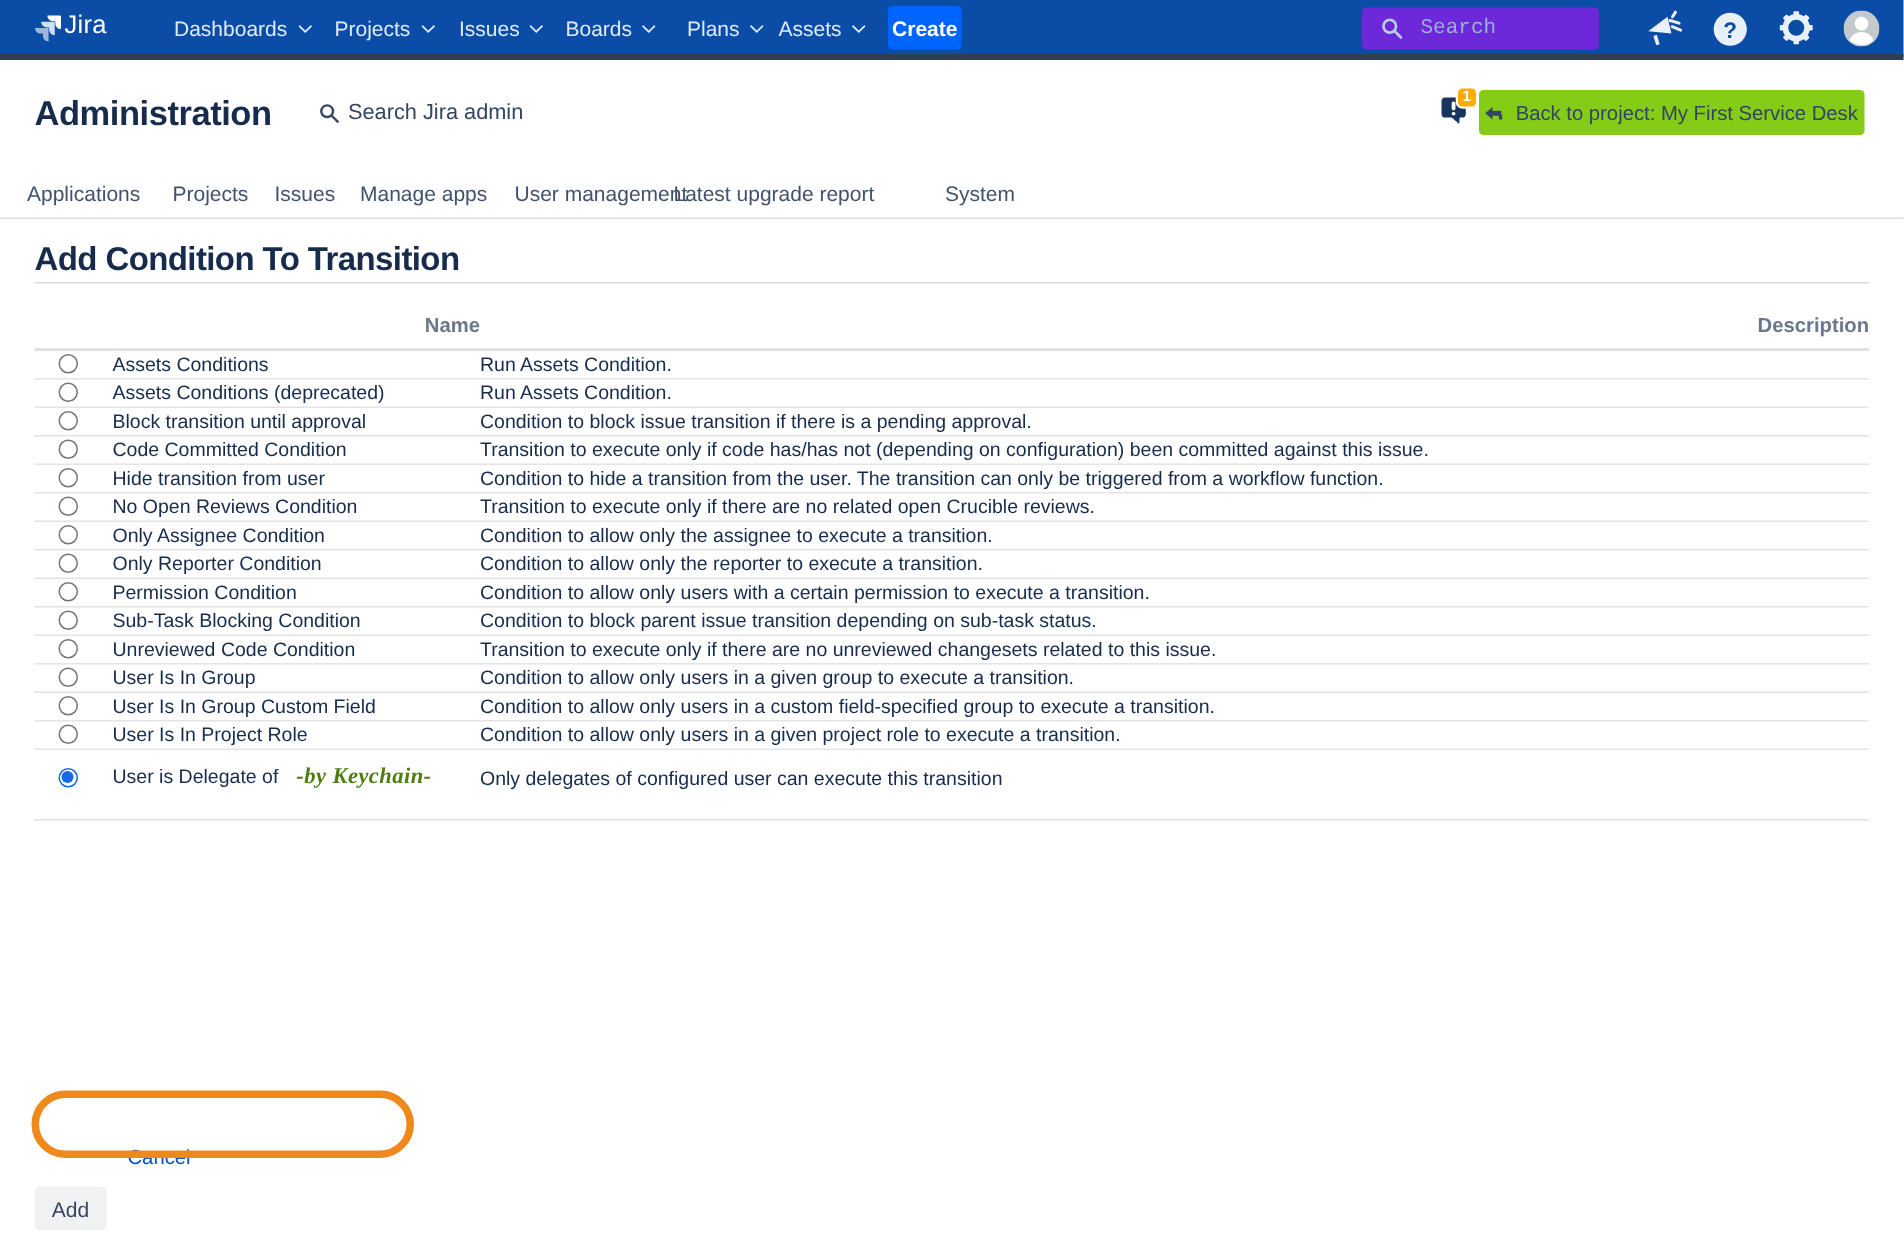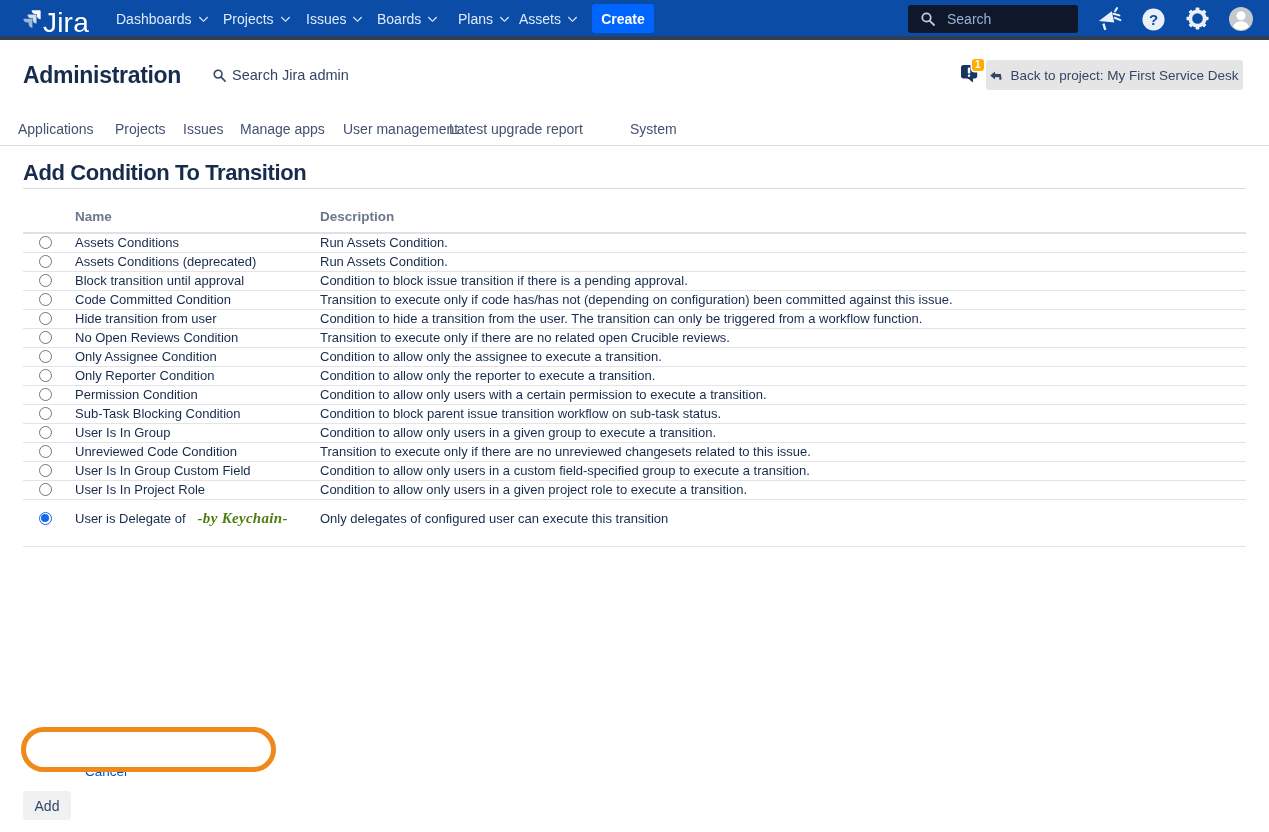--- a/index.html
+++ b/index.html
@@ -4,55 +4,55 @@
 <style>
   * { margin:0; padding:0; box-sizing:border-box; }
   html,body { width:1269px; height:832px; overflow:hidden; background:#fff;
     font-family:"Liberation Sans", sans-serif; }
   
   .nav { position:absolute; left:0; top:0; width:1269px; height:40px;
     background:#0A4CA6; border-bottom:2px solid #313D55; }
   .nav { height:38px; }
   .navline { position:absolute; left:0; top:38px; width:1269px; height:2px; background:#313D55; }
   .logo { position:absolute; left:23px; top:10px; }
-  .logotext { position:absolute; left:43px; top:7px; color:#fff; font-size:28px; font-weight:500; letter-spacing:0.2px; }
+  .logotext { position:absolute; left:43px; top:7px; color:#fff; font-size:17px; font-weight:500; letter-spacing:0.2px; }
   .navitem { position:absolute; top:0; height:38px; display:flex; align-items:center;
     color:#DEEBFF; font-size:14px; white-space:nowrap; }
   .chev { margin-left:7px; }
-  .createbtn { position:absolute; left:592px; top:4px; width:62px; height:29px;
+  .createbtn { position:absolute; left:592px; top:4px; width:49px; height:29px;
     background:#0065FF; border-radius:3px; color:#fff; font-size:14px; font-weight:bold;
     display:flex; align-items:center; justify-content:center; }
-  .navsearch { position:absolute; left:908px; top:5px; width:170px; height:28px;
-    background:#0f172a; border-radius:3px; display:flex; align-items:center;
-    color:#97B2D7; font-size:14px; }
+  .navsearch { position:absolute; left:908px; top:5px; width:158px; height:28px;
+    background:#6d28d9; border-radius:3px; display:flex; align-items:center;
+    color:#97B2D7; font-size:14px;font-family:Liberation Mono, monospace; }
   .navsearch svg { margin:0 12px 0 13px; }
   .navicon { position:absolute; top:6px; }
   
   .admtitle { position:absolute; left:23px; top:62px; font-size:23px; font-weight:600;
     color:#172B4D; letter-spacing:-0.3px; }
   .admsearch { position:absolute; left:213px; top:67px; display:flex; align-items:center;
     color:#344563; font-size:14.5px; }
   .admsearch svg { margin-right:6px; }
   .bubbleicon { position:absolute; left:955px; top:56px; width:32px; height:32px; }
   .badge { position:absolute; left:16.5px; top:2.5px; width:12.5px; height:12.5px; background:#FFAB00;
     border-radius:3px; color:#fff; font-size:10px; font-weight:bold; text-align:center; line-height:12.5px;
     box-shadow:0 0 0 1.5px #fff; }
   .backbtn { position:absolute; left:986px; top:60px; width:257px; height:30px;
-    background:#e5e5e5; border-radius:3px; color:#344563; font-size:13.5px;
+    background:#84cc16; border-radius:3px; color:#344563; font-size:13.5px;
     display:flex; align-items:center; justify-content:center; white-space:nowrap; }
   .backbtn svg { margin-right:8px; }
   
   .tabs { position:absolute; left:0; top:121px; width:1269px; }
   .tab { position:absolute; top:0; color:#42526E; font-size:14px; white-space:nowrap; }
   .tabline { position:absolute; left:0; top:145px; width:1269px; height:1px; background:#DCDEE3; }
   
   .h3 { position:absolute; left:23px; top:160px; font-size:22px; font-weight:bold; color:#172B4D; letter-spacing:-0.4px; }
   .h3line { position:absolute; left:23px; top:188px; width:1223px; height:1px; background:#D8DBE1; }
   table.cond { position:absolute; left:23px; top:191px; width:1223px; border-collapse:collapse; }
-  table.cond th { color:#6B778C; font-size:13.5px; font-weight:bold; text-align:left;
+  table.cond th { color:#6B778C; font-size:13.5px; font-weight:bold; text-align:right;
     border-bottom:2px solid #DFE1E6; height:42px; vertical-align:bottom; padding:0 0 8px 0; }
   table.cond td { color:#172B4D; font-size:13px; border-bottom:1px solid #E2E4E8;
     height:19px; vertical-align:middle; padding:0; }
   table.cond tr.last td { height:47.5px; padding-bottom:9px; }
   col.c1 { width:52px; }
   col.c2 { width:245px; }
   .radio { width:13px; height:13px; border:1.5px solid #71767C; border-radius:50%;
     margin-left:16px; }
   .radio.sel { border-color:#1568E8; position:relative; }
   .radio.sel::after { content:""; position:absolute; left:1px; top:1px; width:8px; height:8px;
@@ -250,40 +250,40 @@
           <div class="radio"></div>
         </td>
         <td>Permission Condition</td>
         <td>Condition to allow only users with a certain permission to execute a transition.</td>
       </tr>
     <tr>
         <td>
           <div class="radio"></div>
         </td>
         <td>Sub-Task Blocking Condition</td>
-        <td>Condition to block parent issue transition workflow on sub-task status.</td>
+        <td>Condition to block parent issue transition depending on sub-task status.</td>
+      </tr>
+    <tr>
+        <td>
+          <div class="radio"></div>
+        </td>
+        <td>Unreviewed Code Condition</td>
+        <td>Transition to execute only if there are no unreviewed changesets related to this issue.</td>
       </tr>
     <tr>
         <td>
           <div class="radio"></div>
         </td>
         <td>User Is In Group</td>
         <td>Condition to allow only users in a given group to execute a transition.</td>
       </tr>
     <tr>
         <td>
           <div class="radio"></div>
         </td>
-        <td>Unreviewed Code Condition</td>
-        <td>Transition to execute only if there are no unreviewed changesets related to this issue.</td>
-      </tr>
-    <tr>
-        <td>
-          <div class="radio"></div>
-        </td>
         <td>User Is In Group Custom Field</td>
         <td>Condition to allow only users in a custom field-specified group to execute a transition.</td>
       </tr>
     <tr>
         <td>
           <div class="radio"></div>
         </td>
         <td>User Is In Project Role</td>
         <td>Condition to allow only users in a given project role to execute a transition.</td>
       </tr>

